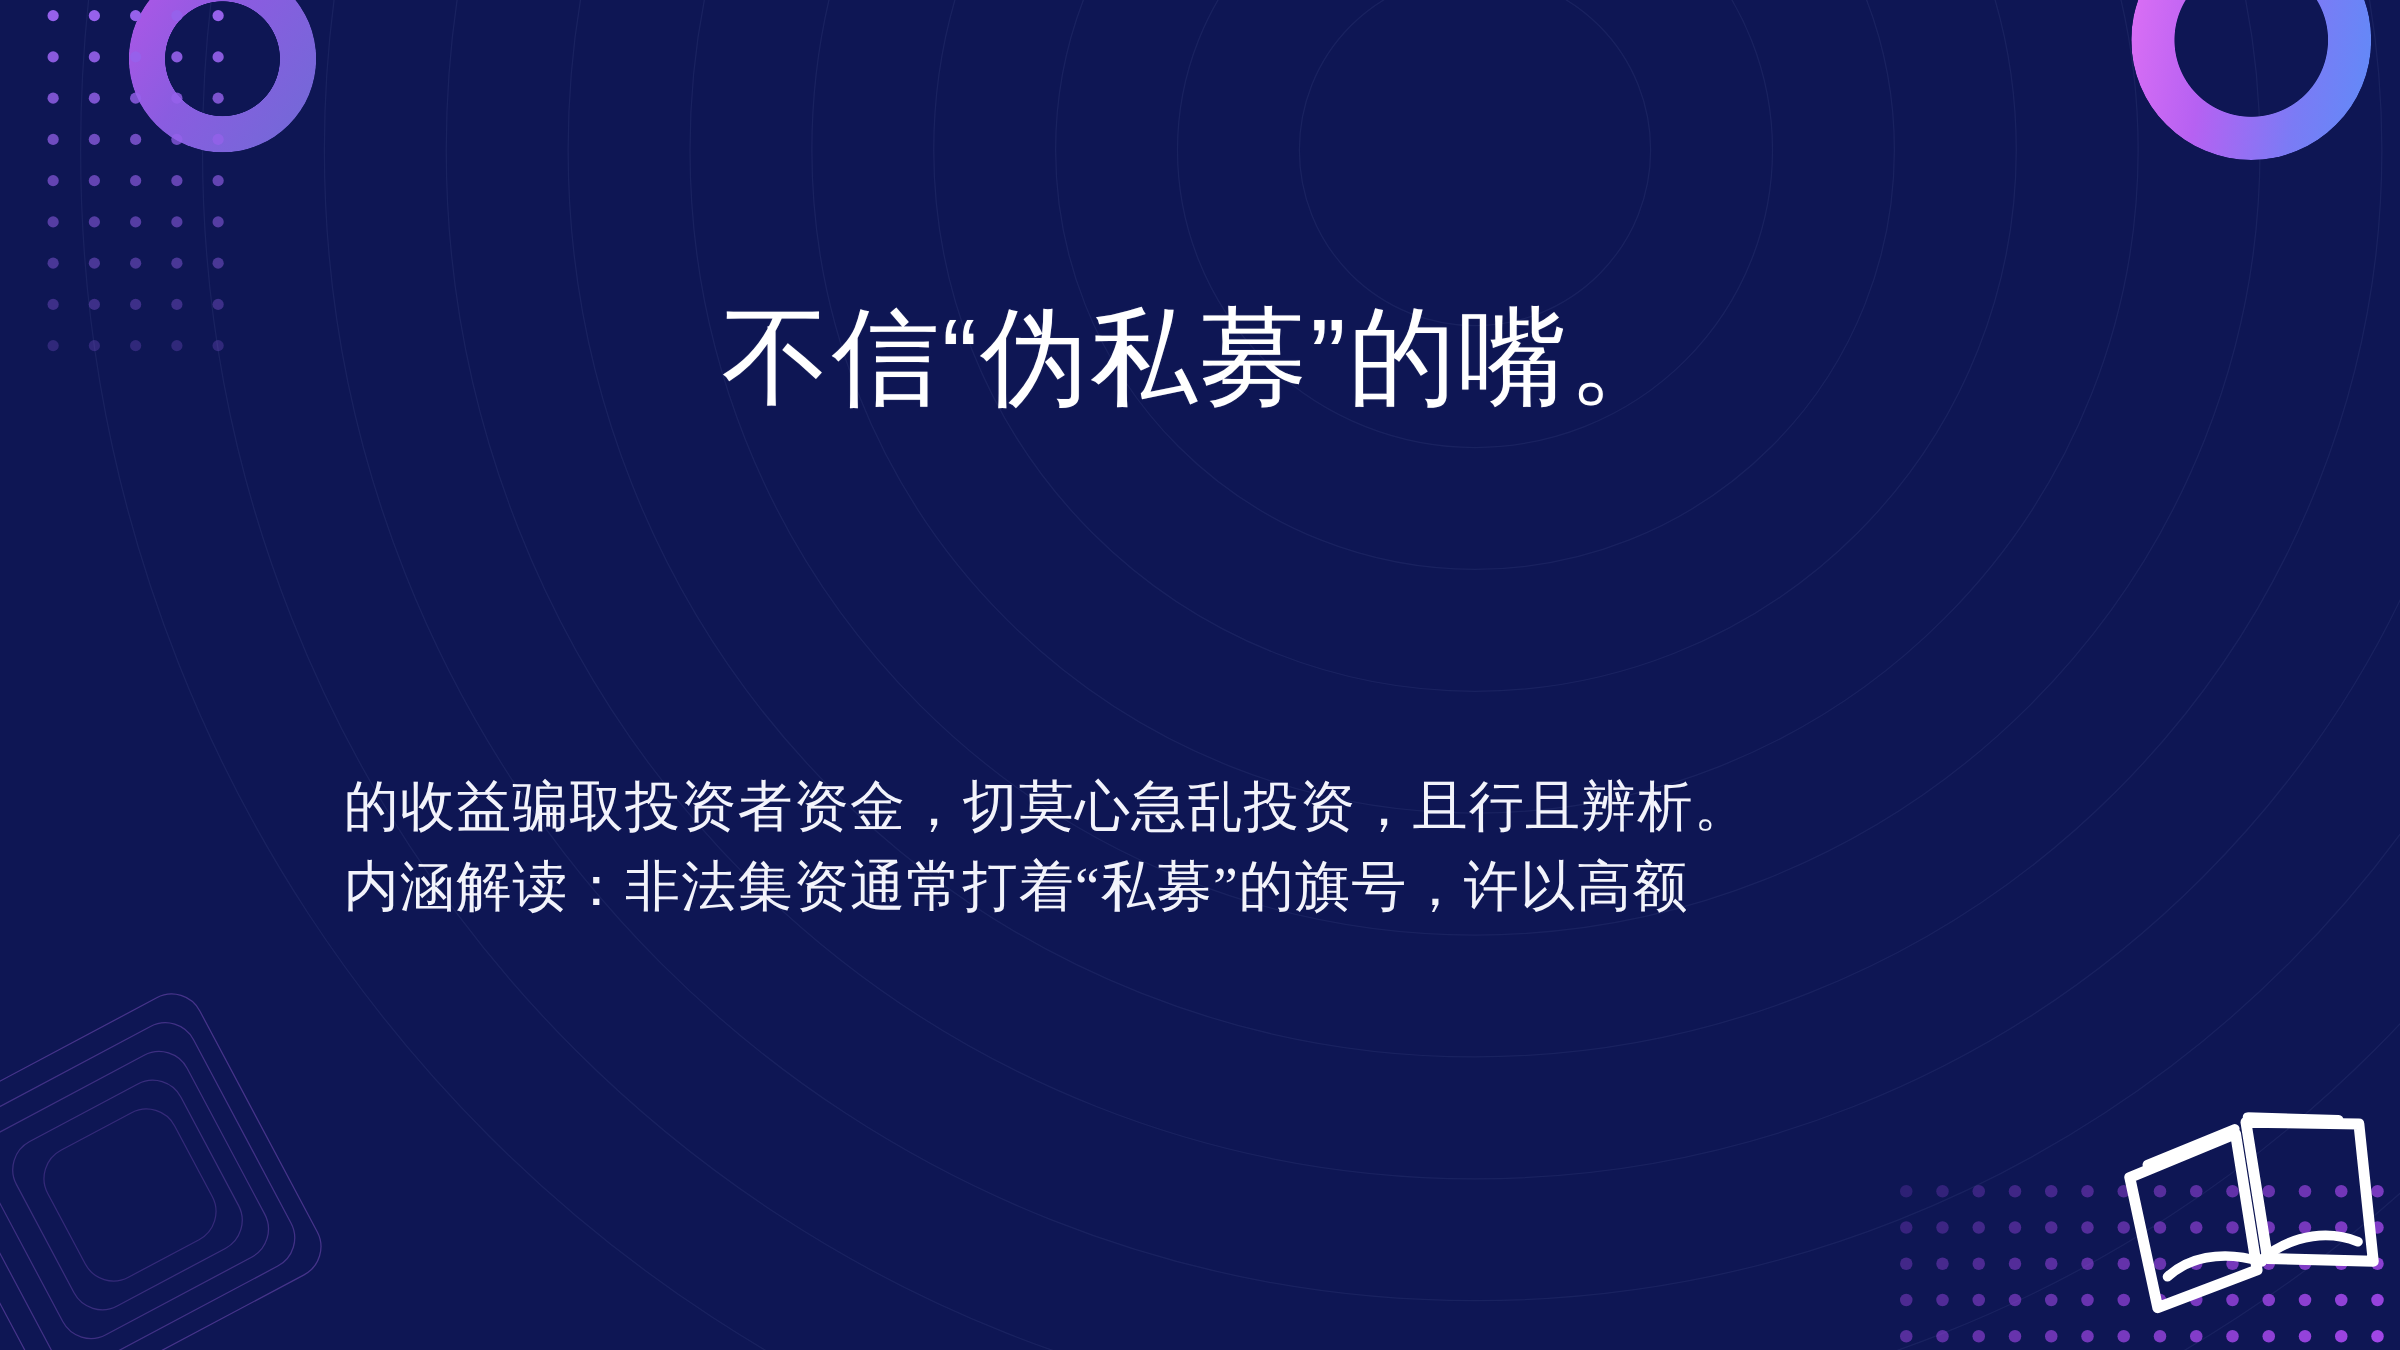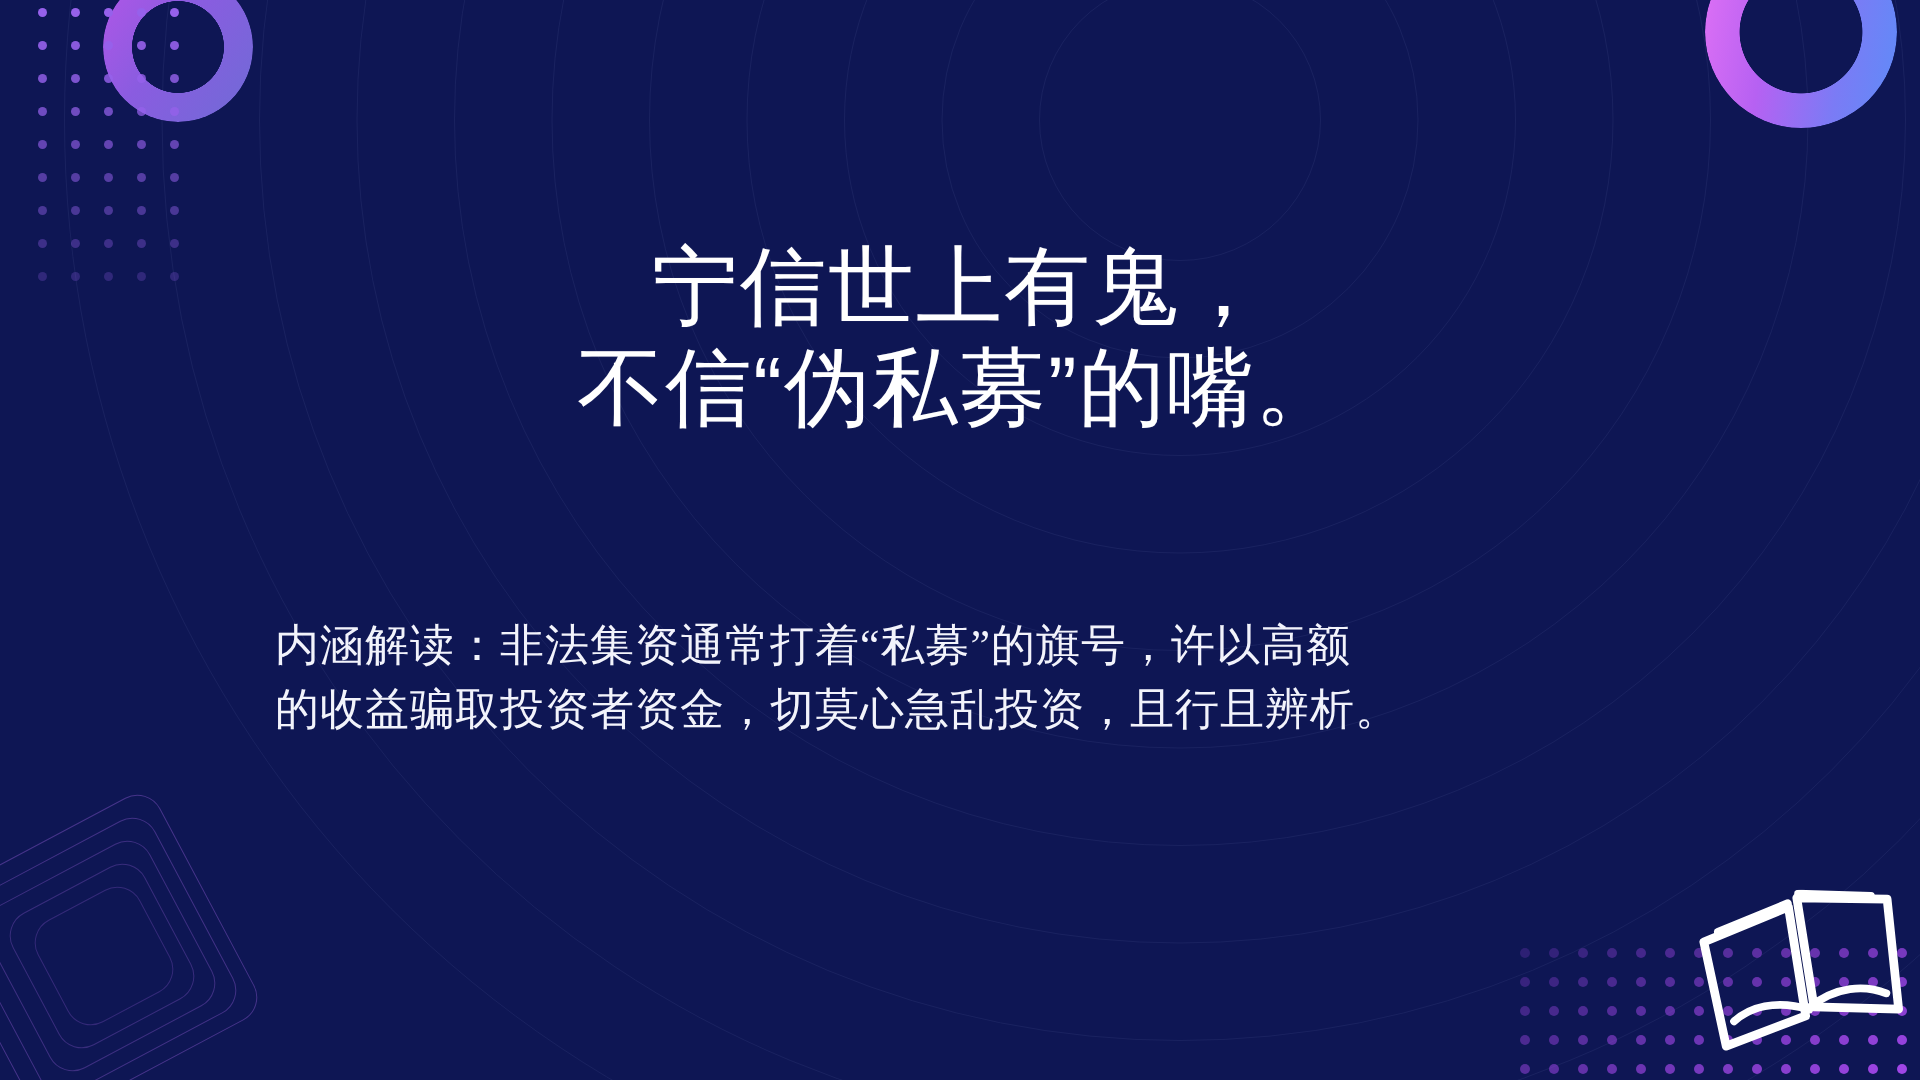--- a/index.html
+++ b/index.html
@@ -246,24 +246,23 @@
       <path d="M24 30 L100 12" stroke="#ffffff" stroke-width="8" stroke-linecap="round"></path>
       <path d="M186 18 L112 4" stroke="#ffffff" stroke-width="8" stroke-linecap="round"></path>
       <path d="M105 124 C 72 108, 44 112, 26 124" stroke="#ffffff" stroke-width="8" stroke-linecap="round" fill="none"></path>
       <path d="M105 122 C 136 104, 166 108, 186 120" stroke="#ffffff" stroke-width="8" stroke-linecap="round" fill="none"></path>
     </svg>
   </div>
 
   <div class="content">
 
     <div class="headline">
-      <span class="l1">宁信世上有鬼，</span>
       <span class="l2">不信“伪私募”的嘴。</span>
     </div>
 
     <div class="paragraph">
+      <span class="pl">的收益骗取投资者资金，切莫心急乱投资，且行且辨析。</span>
       <span class="pl">内涵解读：非法集资通常打着“私募”的旗号，许以高额</span>
-      <span class="pl">的收益骗取投资者资金，切莫心急乱投资，且行且辨析。</span>
     </div>
 
 
   </div>
 </div>
 
 </body></html>

